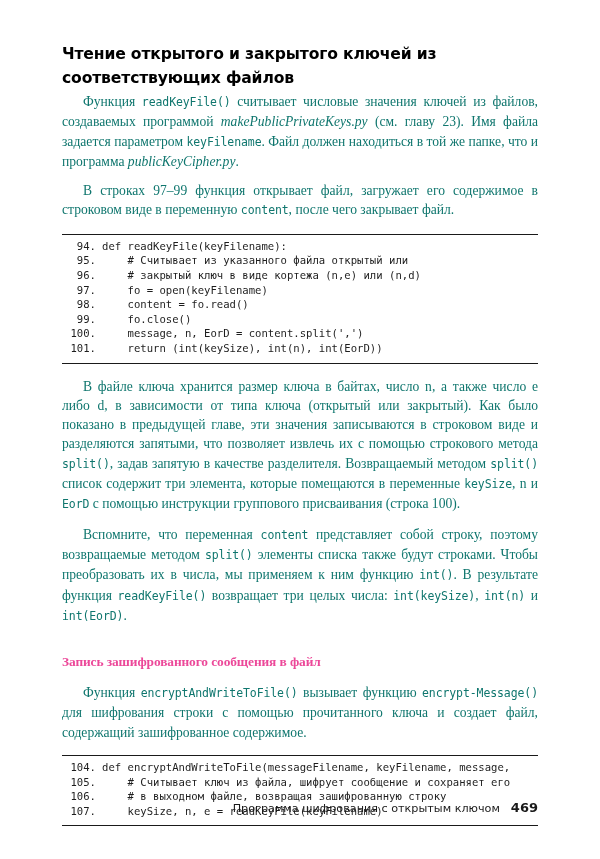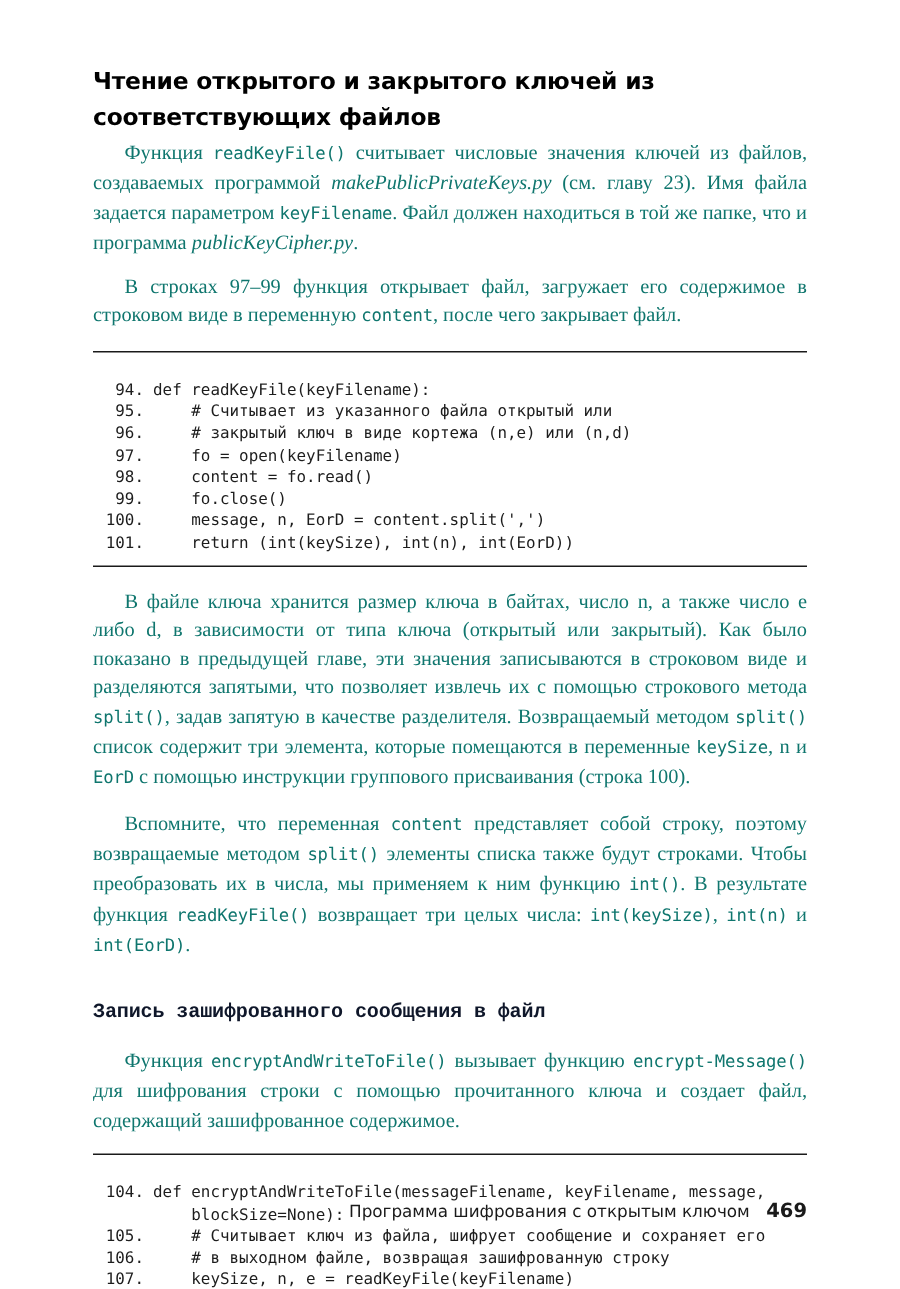--- a/index.html
+++ b/index.html
@@ -34,27 +34,27 @@
     font-family: "DejaVu Sans", sans-serif;
     font-weight: bold;
     font-size: 15.6px;
     line-height: 24px;
     letter-spacing: -0.15px;
     margin: 0 0 2px 0;
     color: #000;
     max-width: 440px;
   }
   h2.sec-head2 {
-    font-family: Liberation Mono, monospace;
+    font-family: Liberation Serif, serif;
     font-weight: bold;
     font-size: 13.4px;
     line-height: 20px;
     letter-spacing: -0.1px;
     margin: 26px 0 11px 0;
-    color: #0f172a;
+    color: #ec4899;
   }
 
   
   p.body {
     font-family: "Liberation Serif", serif;
     font-size: 13.6px;
     line-height: 19.3px;
     text-align: justify;
     text-justify: inter-word;
     margin: 0;
@@ -69,21 +69,21 @@
   .mono {
     font-family: "DejaVu Sans Mono", monospace;
     font-size: 11.5px;
     letter-spacing: -0.1px;
   }
 
   
   .codeblock {
     border-top: 1.6px solid #1a1a1a;
     border-bottom: 1.6px solid #1a1a1a;
-    padding: 18px 0 7px 0;
+    padding: 4px 0 7px 0;
     margin: 13px 0 13px 0;
   }
   .codeline {
     font-family: "DejaVu Sans Mono", monospace;
     font-size: 10.6px;
     line-height: 14.6px;
     color: #1d1d1d;
     white-space: pre;
     letter-spacing: 0px;
   }
@@ -141,21 +141,20 @@
     <p class="body indent"><span>В файле ключа хранится размер ключа в байтах, число n, а также чис­ло e либо d, в зависимости от типа ключа (открытый или закрытый). Как было показано в предыдущей главе, эти значения записываются в строко­вом виде и разделяются запятыми, что позволяет извлечь их с помощью строкового метода </span><span class="mono">split()</span><span>, задав запятую в качестве разделителя. Возвра­щаемый методом </span><span class="mono">split()</span><span> список содержит три элемента, которые поме­щаются в переменные </span><span class="mono">keySize</span><span>, n и </span><span class="mono">EorD</span><span> с помощью инструкции группово­го присваивания (строка 100).</span></p>
 
     <p class="body indent"><span>Вспомните, что переменная </span><span class="mono">content</span><span> представляет собой строку, поэ­тому возвращаемые методом </span><span class="mono">split()</span><span> элементы списка также будут стро­ками. Чтобы преобразовать их в числа, мы применяем к ним функцию </span><span class="mono">int()</span><span>. В результате функция </span><span class="mono">readKeyFile()</span><span> возвращает три целых числа: </span><span class="mono">int(keySize)</span><span>, </span><span class="mono">int(n)</span><span> и </span><span class="mono">int(EorD)</span><span>.</span></p>
 
     <h2 class="sec-head2">Запись зашифрованного сообщения в файл</h2>
 
     <p class="body indent"><span>Функция </span><span class="mono">encryptAndWriteToFile()</span><span> вызывает функцию </span><span class="mono">encrypt-</span><span class="mono">Message()</span><span> для шифрования строки с помощью прочитанного ключа и соз­дает файл, содержащий зашифрованное содержимое.</span></p>
 
     <div class="codeblock">
       <div class="codeline"><span class="ln">104.</span><span>def encryptAndWriteToFile(messageFilename, keyFilename, message,</span></div>
-      <div class="codeline"><span class="ln blank"></span><span>    blockSize=None):</span></div>
       <div class="codeline"><span class="ln">105.</span><span>    # Считывает ключ из файла, шифрует сообщение и сохраняет его</span></div>
       <div class="codeline"><span class="ln">106.</span><span>    # в выходном файле, возвращая зашифрованную строку</span></div>
       <div class="codeline"><span class="ln">107.</span><span>    keySize, n, e = readKeyFile(keyFilename)</span></div>
     </div>
 
   </div>
 
   <div class="footer"><span>Программа шифрования с открытым ключом</span><span class="pagenum">469</span></div>
 </div>
 

